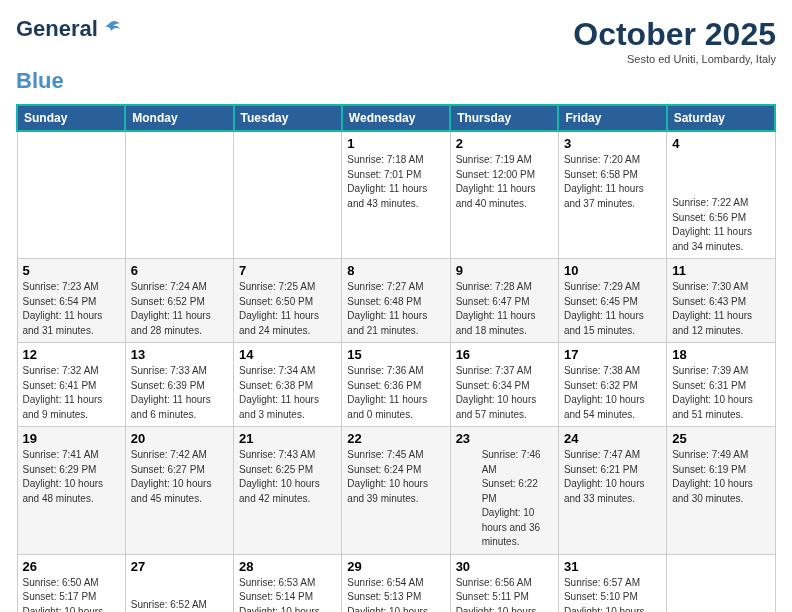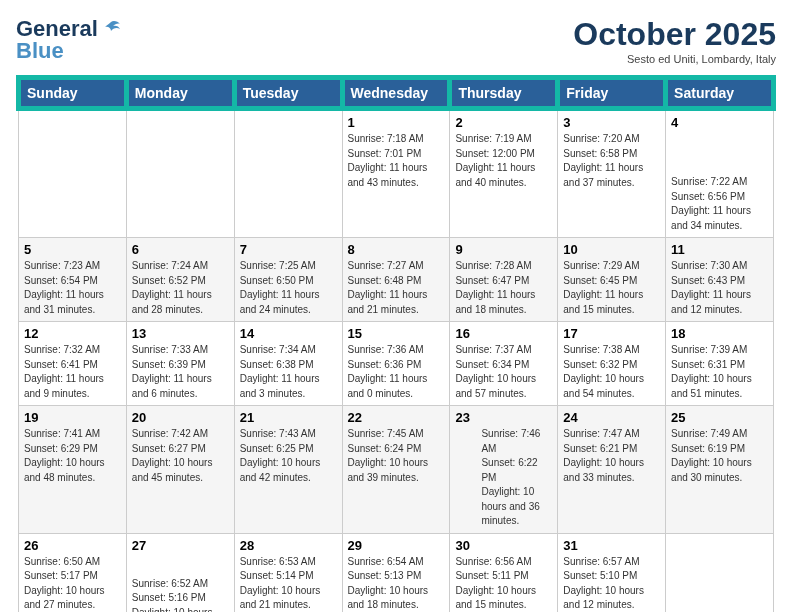--- a/index.html
+++ b/index.html
@@ -13,20 +13,21 @@
     .header {
       display: flex;
       justify-content: space-between;
       align-items: flex-start;
       margin-bottom: 10px;
     }
     .logo {
       display: flex;
       flex-direction: column;
       align-items: flex-start;
+      gap: 30px;
     }
     .title-block {
       text-align: right;
     }
     .month-title {
       font-size: 32px;
       font-weight: bold;
       color: #1a3a5c;
     }
     .location {
@@ -36,23 +37,23 @@
     .calendar {
       width: 100%;
       border-collapse: collapse;
       font-size: 10.5px;
     }
     .calendar th {
       background: #2a6099;
       color: #fff;
       text-align: left;
       padding: 5px 6px;
-      font-size: 14px;
+      font-size: 12px;
       font-weight: bold;
-      border: 5px solid #14b8a6;
+      border: 2px solid #14b8a6;
     }
     .calendar td {
       vertical-align: top;
       border: 1px solid #ccc;
       padding: 4px 5px;
       width: 108px;
       min-height: 80px;
       background: #fff;
     }
     .calendar tr:nth-child(even) td {

